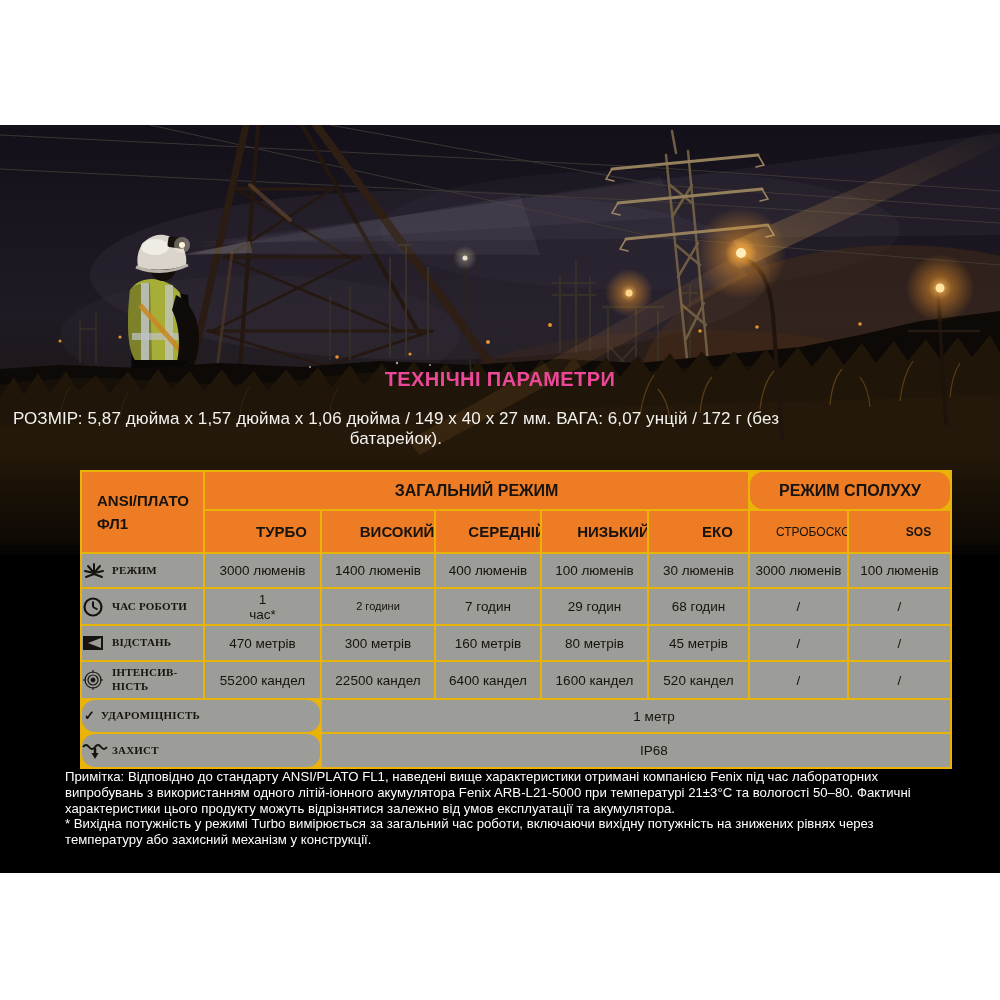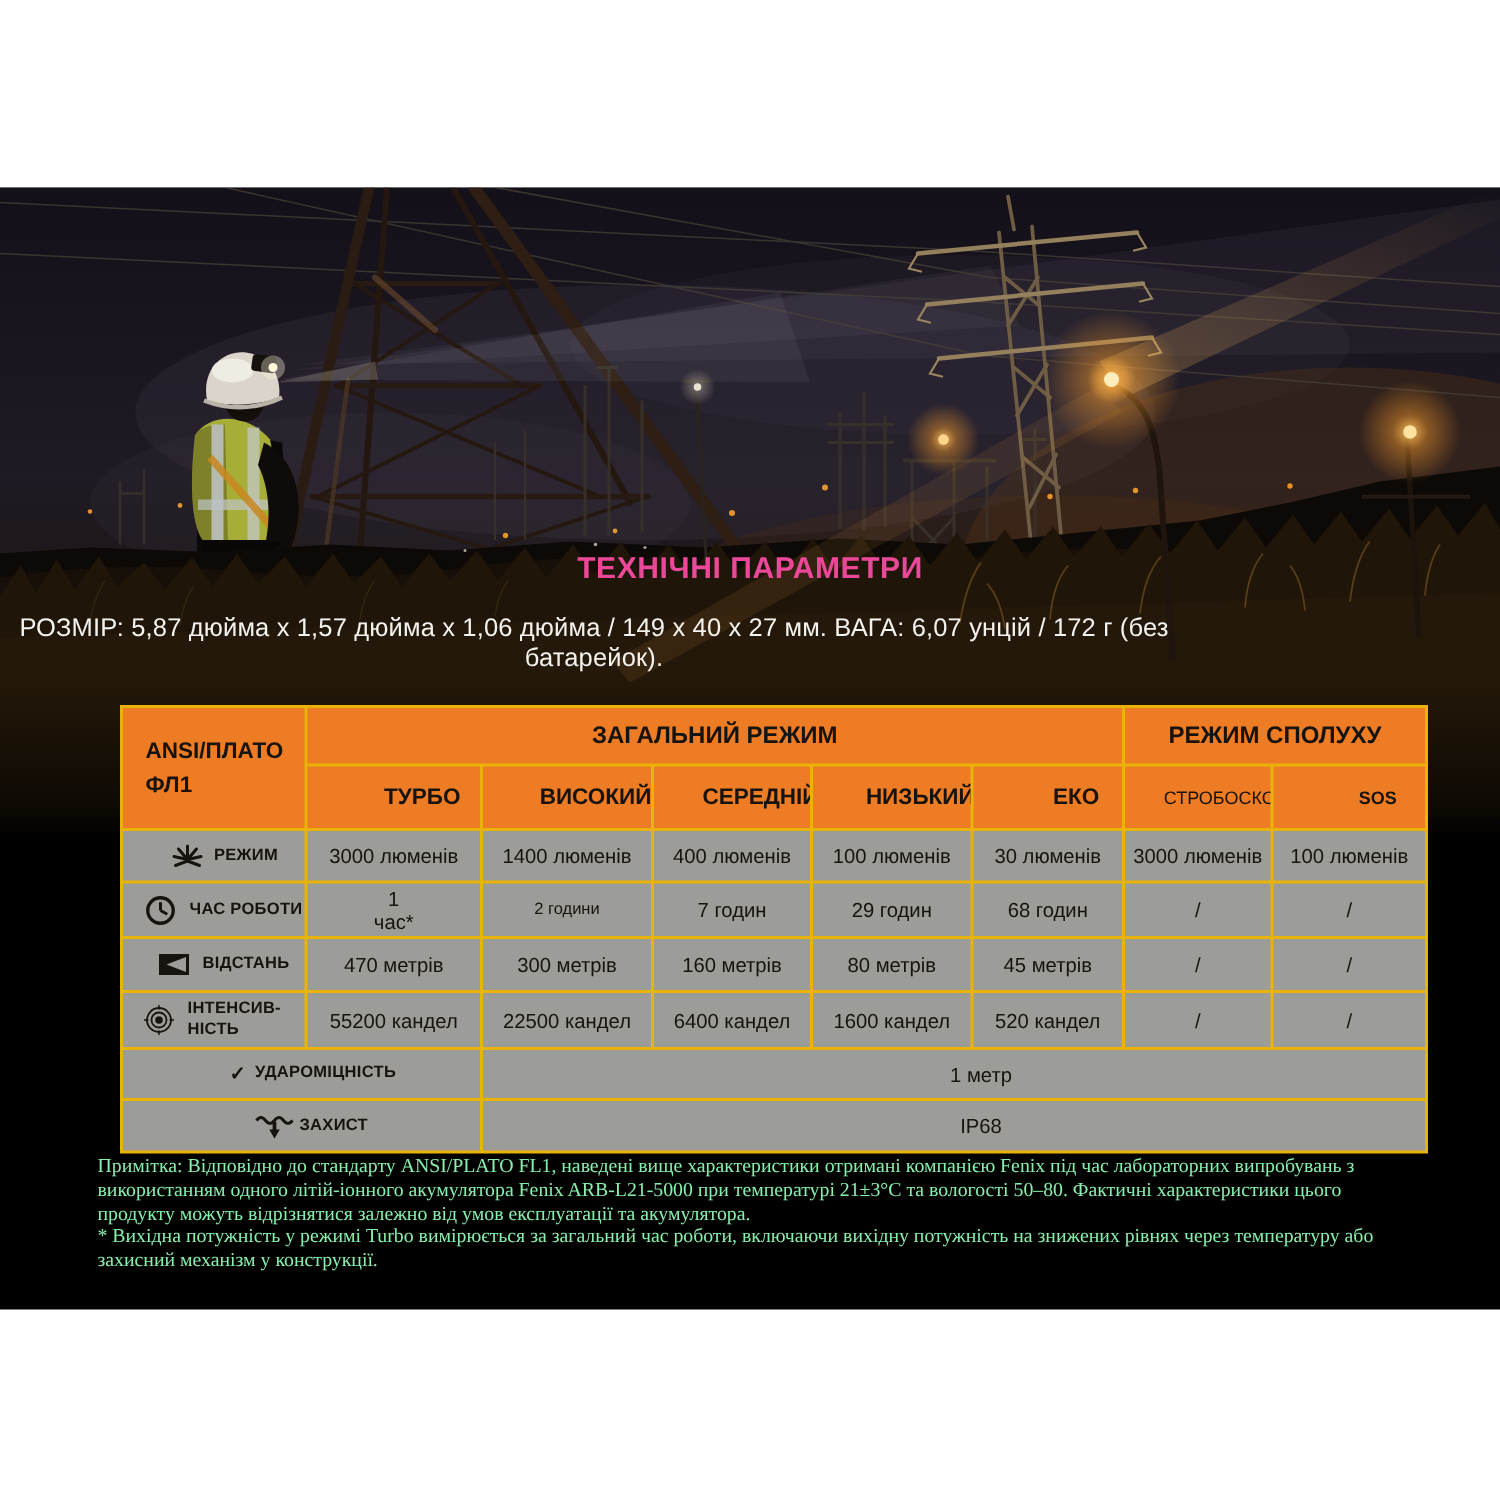--- a/index.html
+++ b/index.html
@@ -20,31 +20,31 @@
   .cell{display:flex;align-items:center;justify-content:center;text-align:center;
     color:#17130e;background:#9c9c98;overflow:hidden;}
   .hdr{background:#ee7c24;font-weight:bold;}
   .corner{grid-row:span 2;justify-content:flex-start;text-align:left;
     padding-left:15px;padding-right:4px;font-size:15px;line-height:1.55;}
   .group{font-size:16px;}
   .mode{font-size:15px;padding-left:38px;}
   .mode.sm{font-size:12px;font-weight:normal;}
   .mode.sos{font-size:12px;}
   .span5{grid-column:span 5;}
-  .span2{grid-column:span 2;}
+  .span2{grid-column:span 2;border-radius:13px;}
   .span6{grid-column:span 6;padding-left:36px;}
-  .lbl{justify-content:center;text-align:left;padding-left:13px;
-    font-size:11px;font-weight:bold;letter-spacing:.2px;line-height:1.25;}
+  .lbl{justify-content:flex-start;text-align:left;
+    font-size:11px;font-weight:bold;letter-spacing:.2px;line-height:1.25;font-family:Liberation Serif, serif;}
   .lbl .ic{width:30px;flex:0 0 30px;display:flex;align-items:center;justify-content:flex-start;}
   .val{font-size:13.5px;white-space:pre-line;line-height:15px;}
   .val.vsm{font-size:11px;}
   .check-glyph{font-size:13px;margin-right:6px;margin-left:2px;}
 
-  .notes{position:absolute;left:65px;top:644px;width:872px;color:#86efac;
-    font-size:13.2px;line-height:15.8px;font-family:Liberation Serif, serif;}
+  .notes{position:absolute;left:65px;top:644px;width:872px;color:#ffffff;
+    font-size:13.2px;line-height:15.8px;}
   .notes p{margin:0;}
 </style>
 </head>
 <body>
 
 <div class="page">
   <div class="content">
 
     <svg class="hero-svg" viewBox="0 0 1000 540" xmlns="http://www.w3.org/2000/svg">
       <defs>

